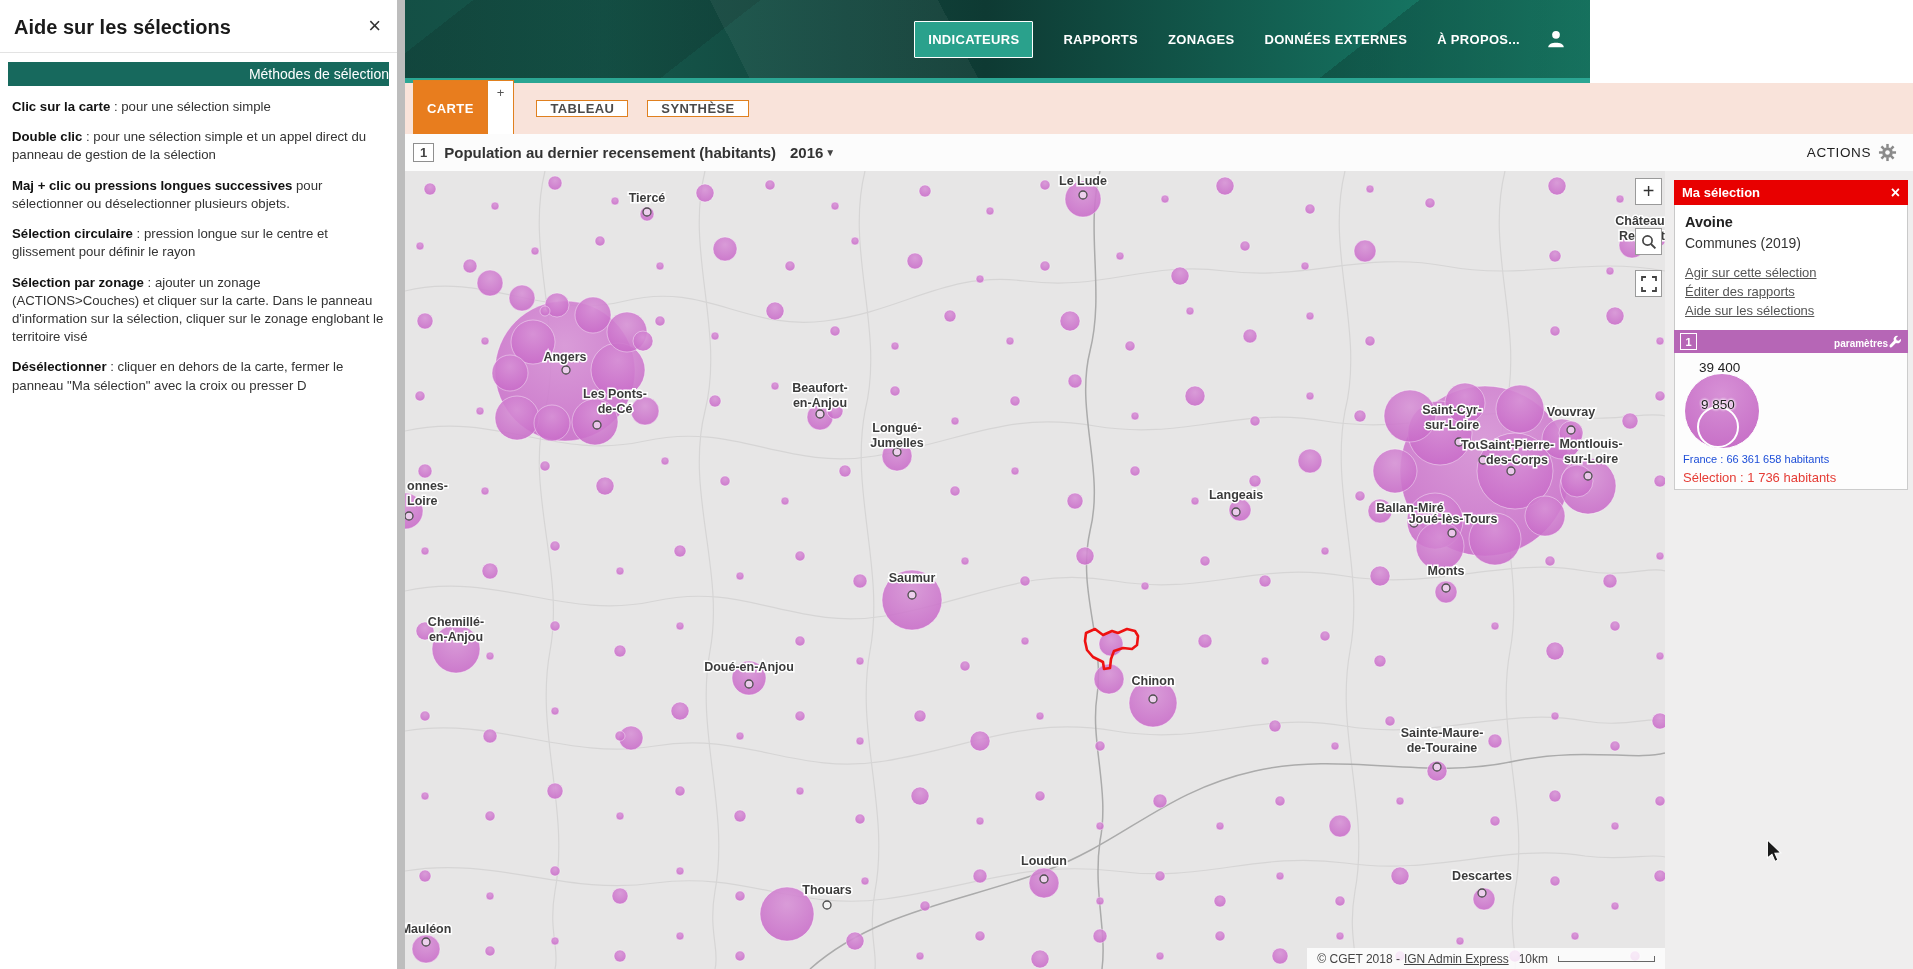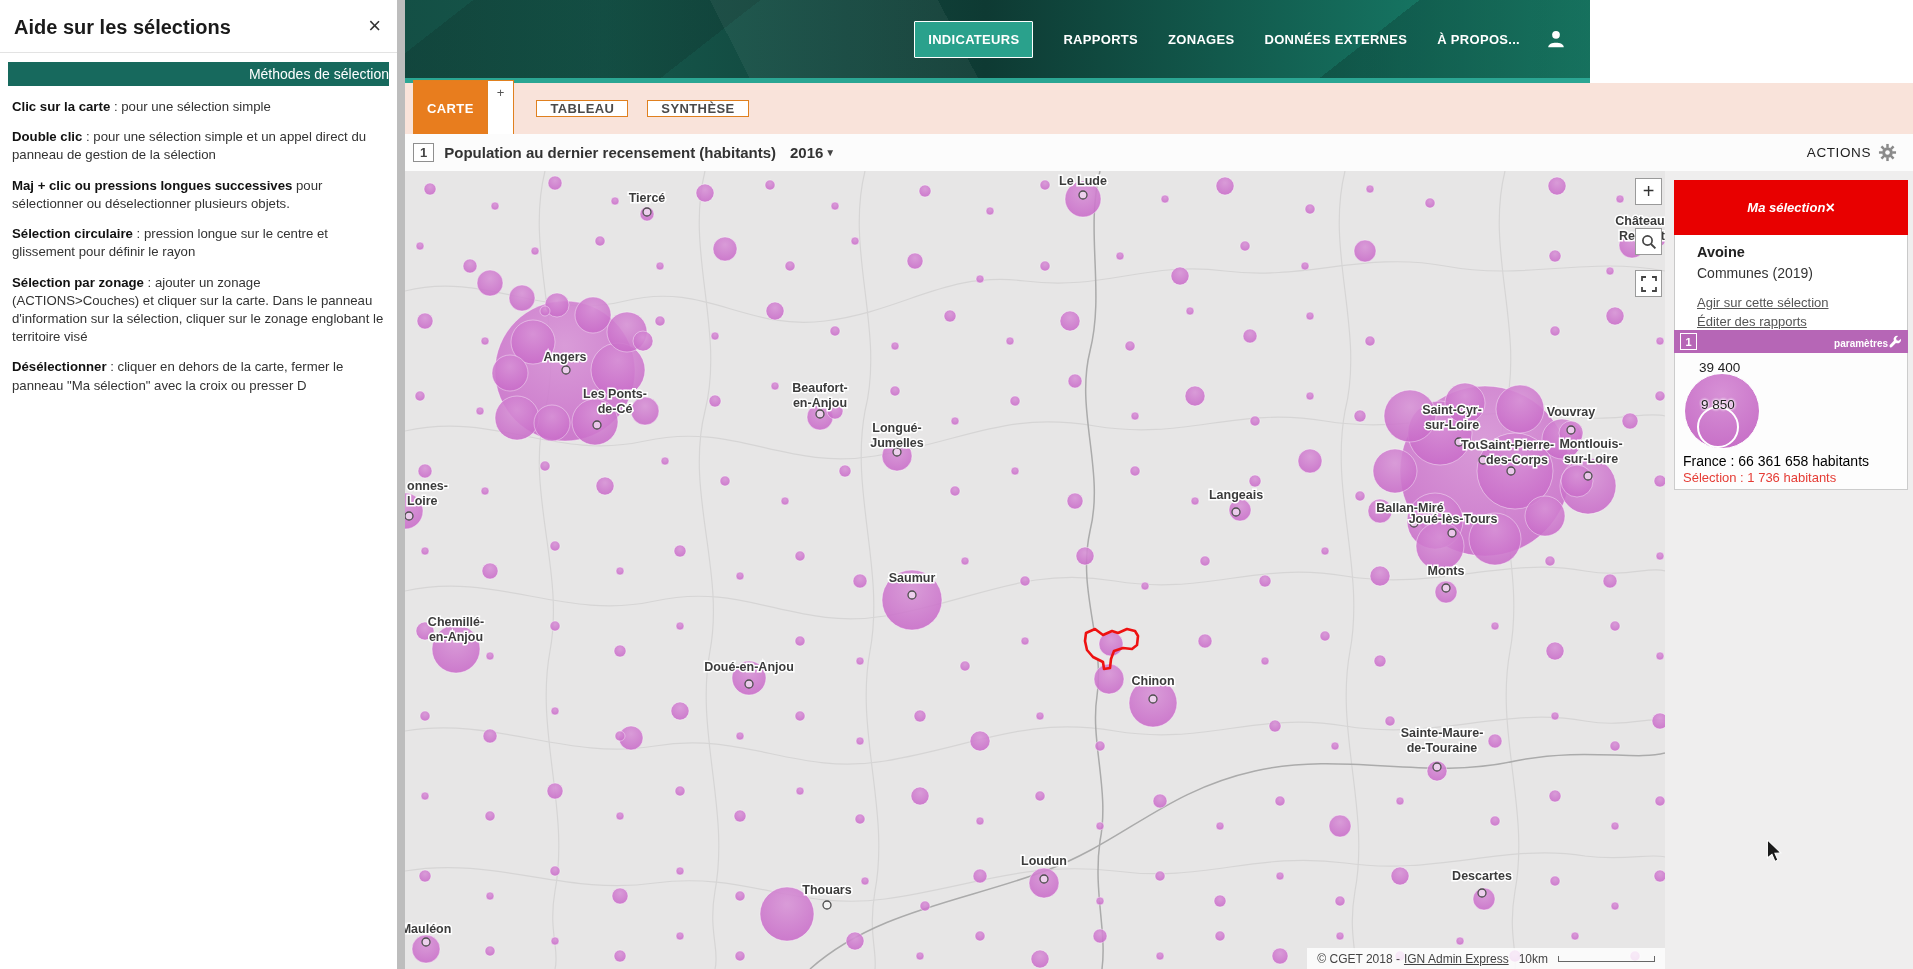--- a/index.html
+++ b/index.html
@@ -45,41 +45,41 @@
   .map-btn.search{top:57px;}
   .map-btn.full{top:99px;}
   .attribution{position:absolute;right:0;bottom:0;height:21px;background:rgba(255,255,255,.8);z-index:5;
                display:flex;align-items:center;font-size:12px;color:#444;padding:0 10px;gap:4px;}
   .attribution a{color:#444;text-decoration:underline;cursor:pointer;}
   .scalebar{width:95px;height:5px;border-bottom:1px solid #666;border-left:1px solid #666;border-right:1px solid #666;margin-left:6px;}
   
   .gutter{position:absolute;left:1665px;top:171px;width:248px;height:798px;background:#efeeee;z-index:2;}
   .sel-panel{position:absolute;left:9px;top:9px;width:234px;}
   .sel-head{background:#e80000;color:#fff;font-size:13px;font-weight:bold;height:25px;
-            display:flex;align-items:center;padding:15px 8px;justify-content:center;font-style:italic;}
+            display:flex;align-items:center;padding:0 8px;justify-content:space-between;}
   .panel-close{font-size:16px;font-weight:bold;cursor:pointer;line-height:1;}
-  .sel-body{background:#fff;border:1px solid #c9c9c9;border-top:none;padding:9px 22px 12px;}
+  .sel-body{background:#fff;border:1px solid #c9c9c9;border-top:none;padding:9px 10px 12px;}
   .sel-name{font-size:14.5px;font-weight:bold;color:#222;}
   .sel-level{font-size:14px;color:#333;margin-top:5px;}
   .sel-links{margin-top:13px;}
   .sel-link{display:block;font-size:13px;color:#555;text-decoration:underline;line-height:1.45;cursor:pointer;}
   .legend-panel{position:absolute;left:9px;top:159px;width:234px;}
   .leg-head{background:#b666b6;color:#fff;height:23px;display:flex;align-items:center;padding:0 6px;justify-content:space-between;}
   .leg-index{border:1px solid #fff;font-size:11px;font-weight:bold;width:15px;height:15px;
              display:flex;align-items:center;justify-content:center;}
   .leg-title{display:flex;align-items:flex-end;gap:0;font-size:10px;font-weight:bold;cursor:pointer;}
   .leg-body{position:relative;background:#fdfdfd;border:1px solid #ccc;border-top:none;height:136px;}
   .leg-max{position:absolute;left:24px;top:7px;font-size:13.5px;color:#222;}
   .leg-big{position:absolute;left:9px;top:20px;width:76px;height:76px;border-radius:50%;
            background:radial-gradient(circle at 50% 28%,#d791d6,#c469c4);border:1px solid #fff;box-sizing:border-box;}
   .leg-small{position:absolute;left:22px;top:53px;width:42px;height:42px;border-radius:50%;
              border:2px solid #fff;box-sizing:border-box;}
   .leg-mid{position:absolute;left:26px;top:44px;font-size:13.5px;color:#222;
            text-shadow:0 0 3px #fff,0 0 3px #fff,0 0 3px #fff;}
-  .leg-france{position:absolute;left:8px;top:100px;font-size:14px;color:#000000;}
+  .leg-france{position:absolute;left:8px;top:100px;font-size:11px;color:#1d4ed8;}
   .leg-sel{position:absolute;left:8px;top:117px;font-size:13px;color:#e53c35;}
   
   .help-divider{position:absolute;left:397px;top:0;width:8px;height:969px;background:#bdbdbd;z-index:3;}
   .help-panel{position:absolute;left:0;top:0;width:397px;height:969px;background:#fff;z-index:10;box-sizing:border-box;}
   .hp-titlerow{position:relative;padding:16px 14px 13px;border-bottom:1px solid #e3e3e3;}
   .hp-title{font-size:20px;font-weight:bold;color:#1a1a1a;}
   .hp-close{position:absolute;right:16px;top:15px;font-size:22px;color:#333;cursor:pointer;line-height:1;}
   .hp-banner{margin:9px 8px 2px;background:#17695d;color:#fff;text-align:right;font-size:14px;padding:4px 0;}
   .hp-body{padding:10px 12px;font-size:13.2px;color:#333;line-height:1.38;}
   .hp-item{margin:0 0 12px;}

